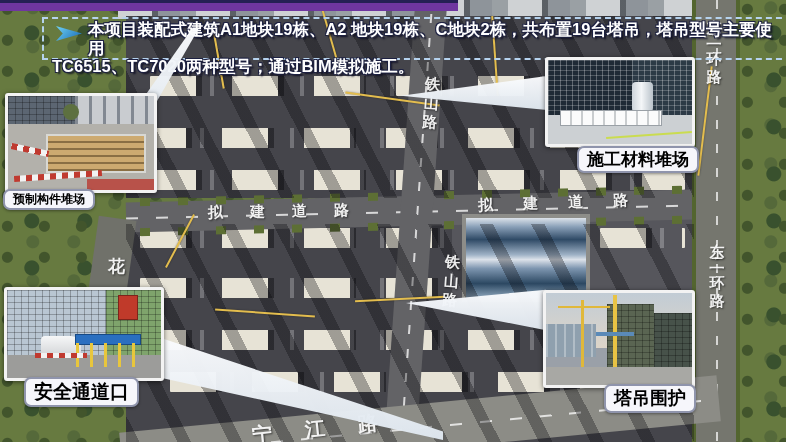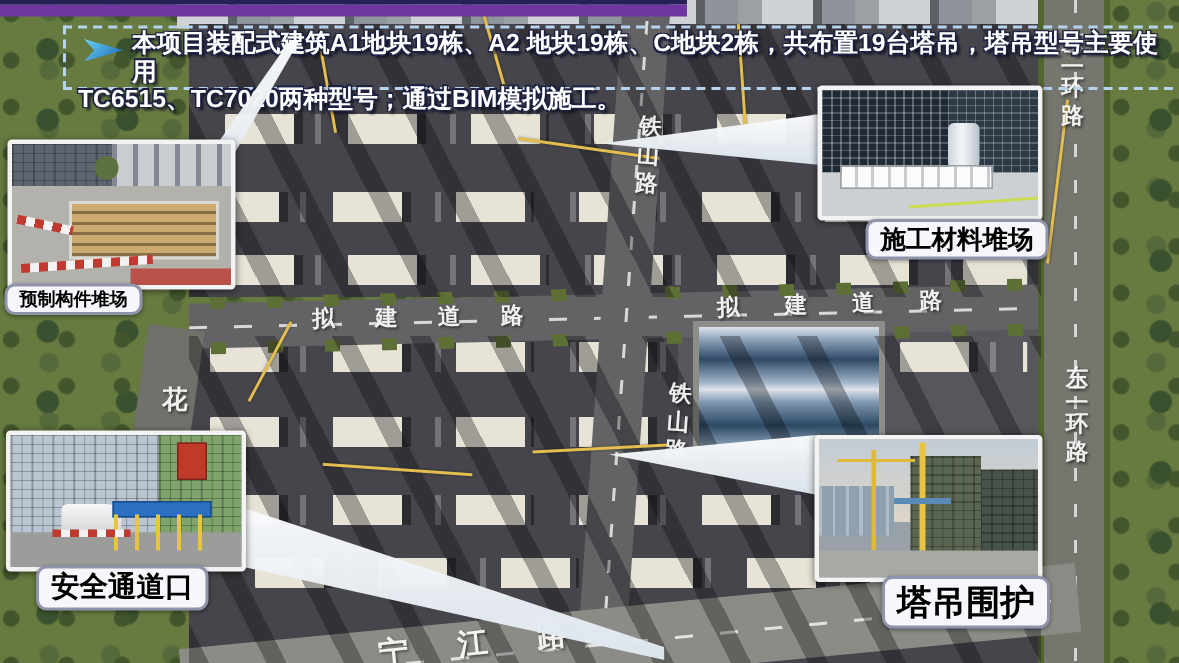--- a/index.html
+++ b/index.html
@@ -210,15 +210,15 @@
     <div class="s" style="left:0;top:0;width:100%;height:60%;background:linear-gradient(180deg,#c2ccd5,#ddd5c8);"></div>
     <div class="s" style="left:0;top:34%;width:34%;height:36%;background:#8fa0ae;background-image:repeating-linear-gradient(90deg, rgba(255,255,255,.3) 0 2px, transparent 2px 9px);"></div>
     <div class="s grid-b" style="left:42%;top:12%;width:32%;height:72%;background-color:#5a6552;"></div>
     <div class="s grid-b" style="left:74%;top:22%;width:26%;height:62%;background-color:#47524a;"></div>
     <div class="s" style="left:24%;top:8%;width:3px;height:72%;background:#e0b83a;"></div>
     <div class="s" style="left:8%;top:14%;width:36%;height:2px;background:#e0b83a;"></div>
     <div class="s" style="left:46%;top:2%;width:4px;height:80%;background:#e8c344;"></div>
     <div class="s" style="left:34%;top:42%;width:26%;height:4px;background:#5a8ab8;"></div>
     <div class="s" style="left:0;top:80%;width:100%;height:20%;background:#a8a8a4;"></div>
   </div>
-  <div class="abs lbl" style="left:588px;top:384px;font-size:23px;">塔吊围护</div>
+  <div class="abs lbl" style="left:604px;top:384px;font-size:18px;">塔吊围护</div>
 
 </div>
 
 </body></html>

